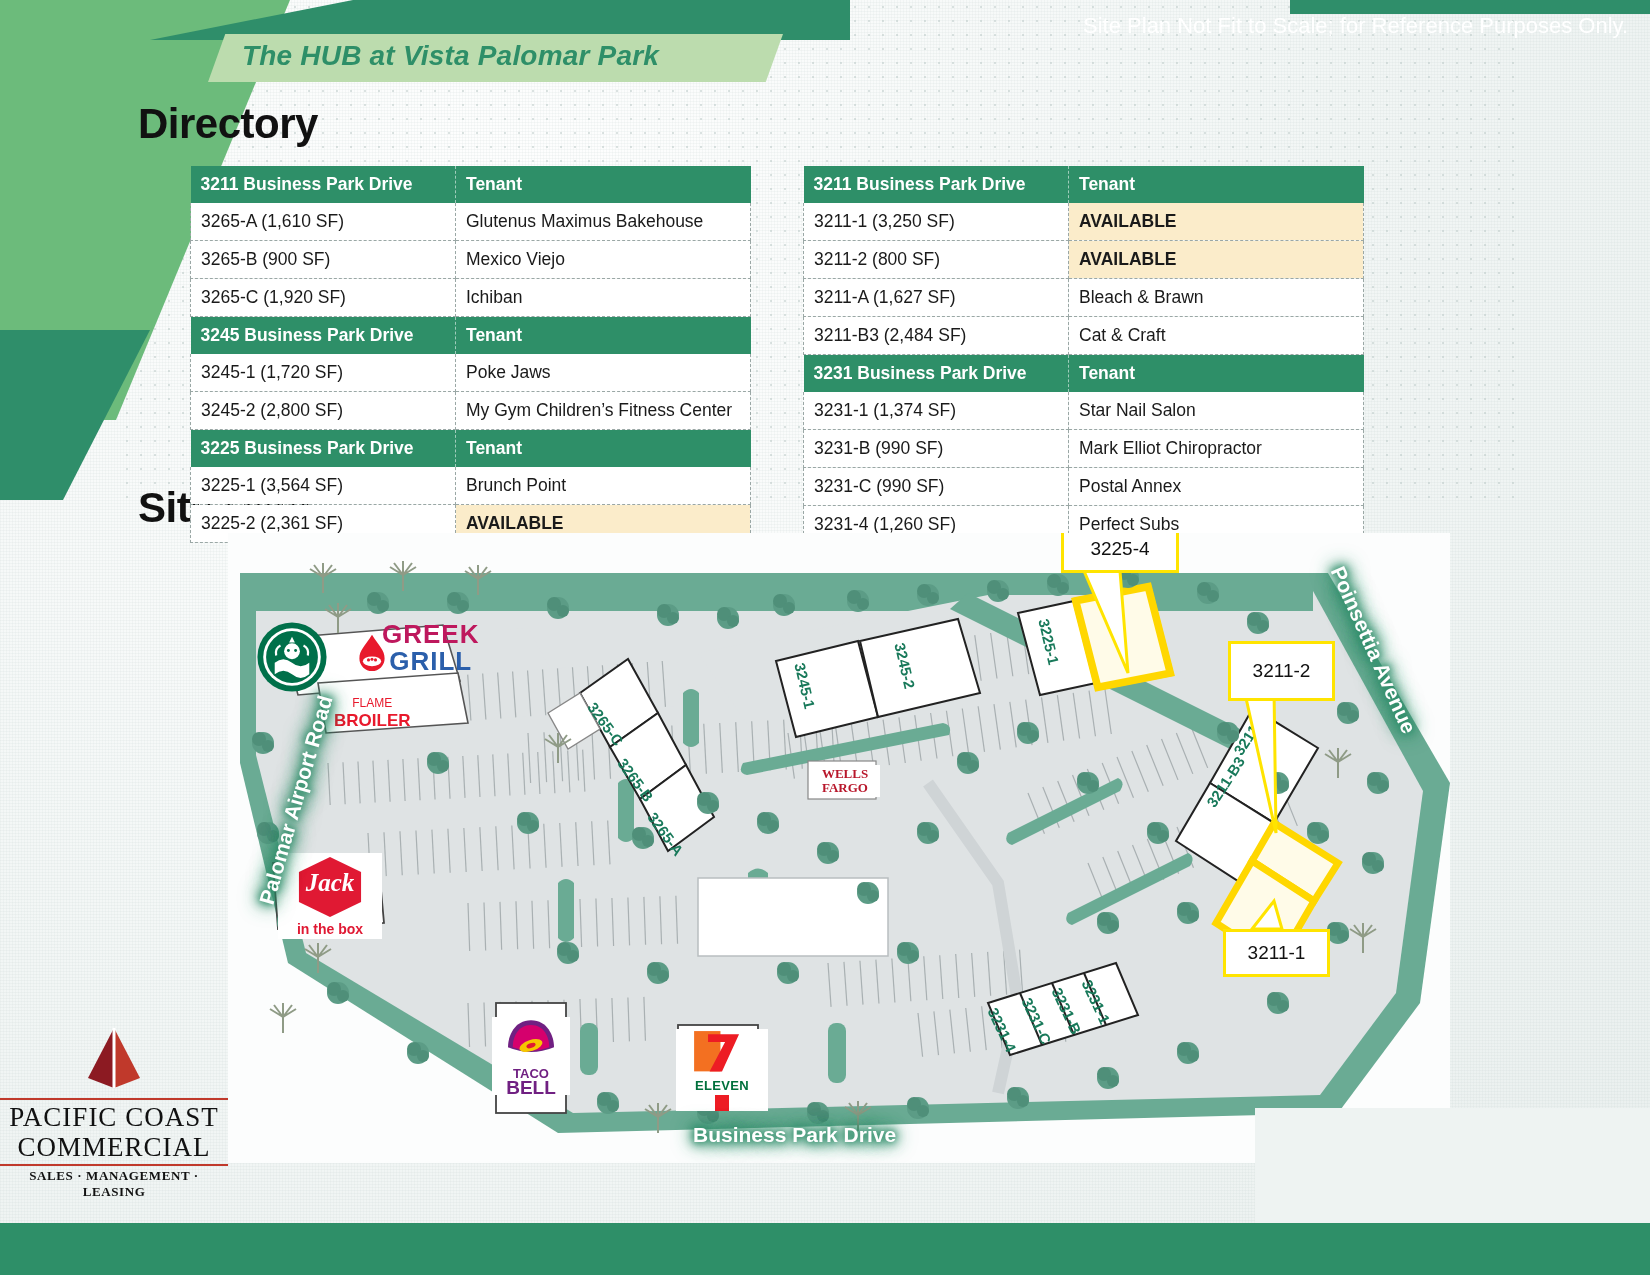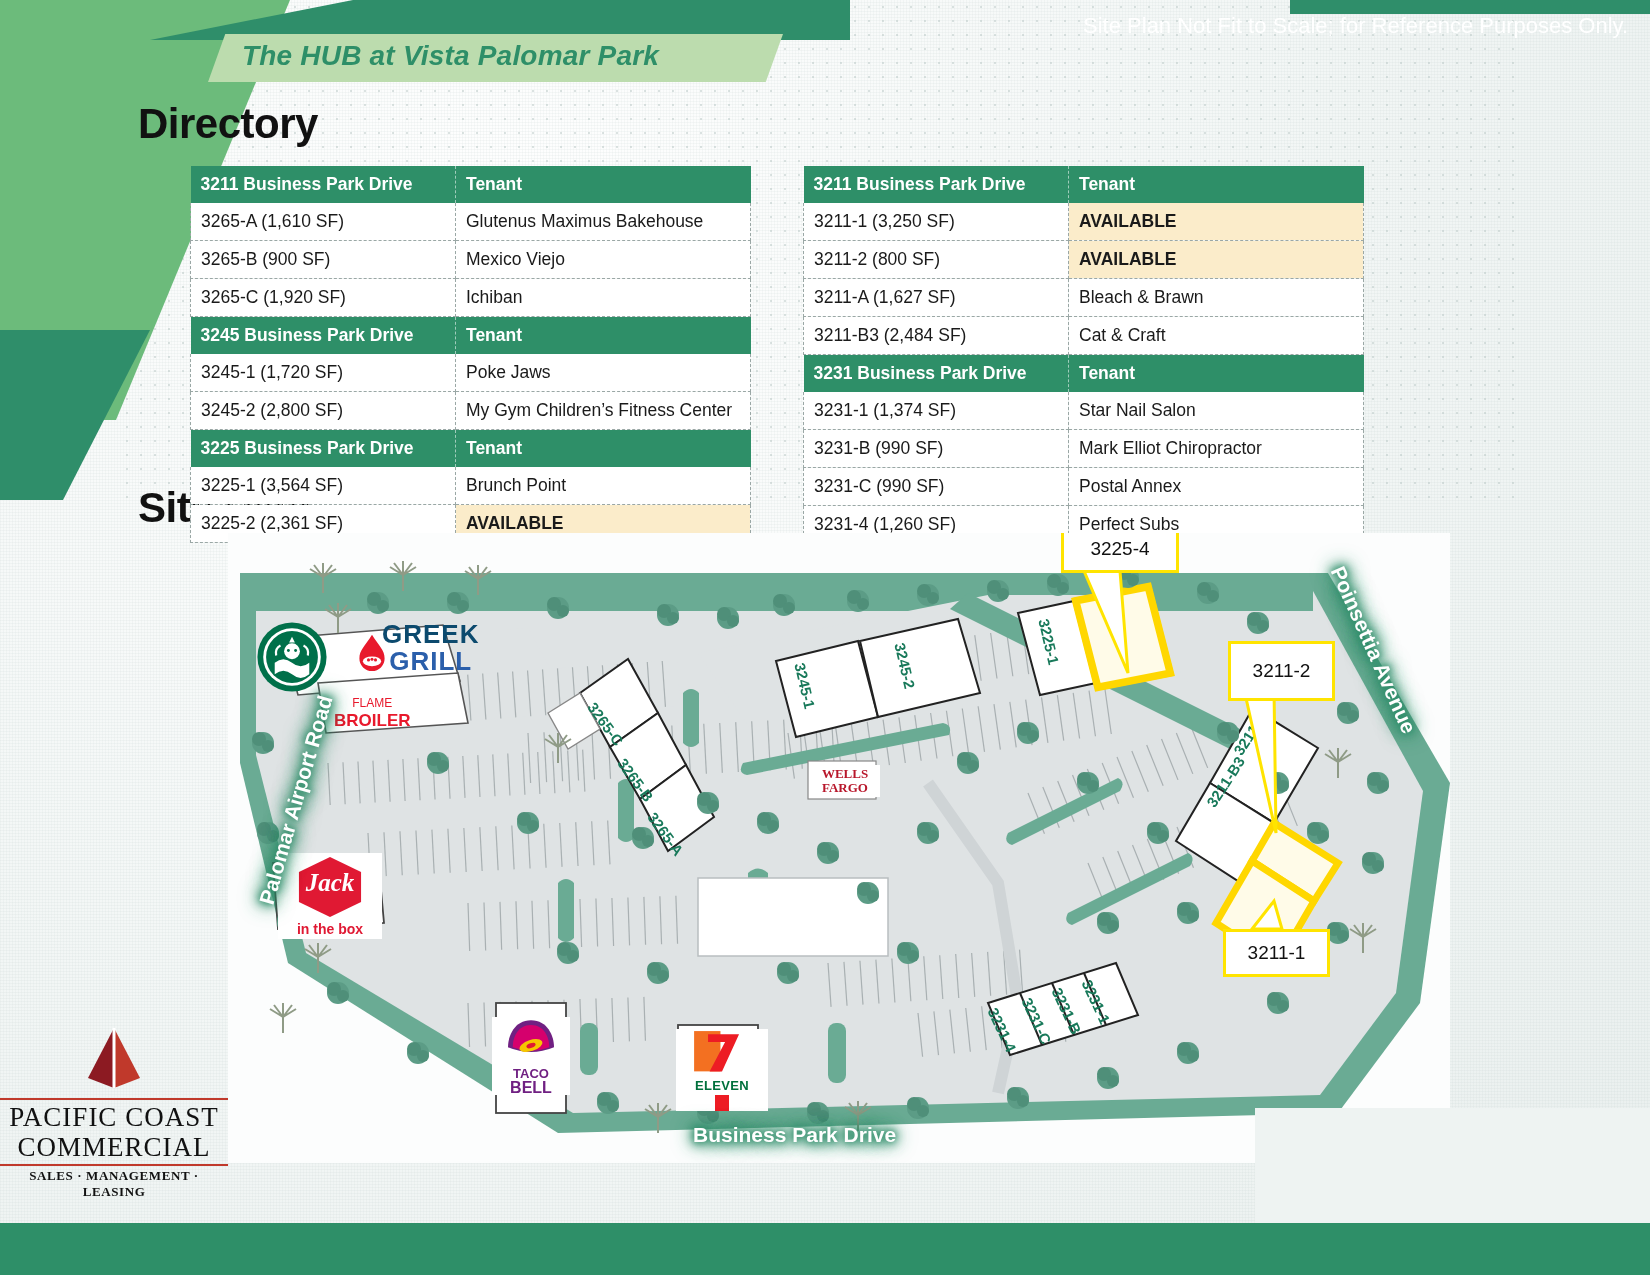--- a/index.html
+++ b/index.html
@@ -718,21 +718,21 @@
       <ellipse cx="30" cy="40" rx="13" ry="7" fill="#fff"></ellipse>
       <circle cx="25" cy="38" r="2.2" fill="#E8192C"></circle>
       <circle cx="30" cy="37" r="2.2" fill="#E8192C"></circle>
       <circle cx="35" cy="38" r="2.2" fill="#E8192C"></circle>
     </svg>
     <div style="color:#E8192C;font-weight:normal;font-size:12px;line-height:17px;margin-top:14px;">FLAME</div>
     <div style="color:#E8192C;font-weight:bold;font-size:17px;line-height:17px;">BROILER</div>
   </div>
 
   <div class="logo" style="left:154px;top:88px;text-align:center;">
-    <div style="color:#0c4a6e;font-weight:bold;font-size:26px;line-height:27px;letter-spacing:1px;">GREEK</div>
+    <div style="color:#be185d;font-weight:bold;font-size:26px;line-height:27px;letter-spacing:1px;">GREEK</div>
     <div style="color:#2b5fab;font-weight:bold;font-size:26px;line-height:27px;letter-spacing:1px;">GRILL</div>
   </div>
 
   <div class="wells" style="left:582px;top:232px;width:62px;">
     <div>WELLS</div>
     <div>FARGO</div>
   </div>
 
   <div class="jackbox" style="left:50px;top:320px;width:100px;text-align:center;">
     <div style="position:relative;display:inline-block;">
@@ -746,21 +746,21 @@
   </div>
 
   <div class="tacobell" style="left:264px;top:484px;width:78px;text-align:center;">
     <svg width="56" height="46" viewBox="0 0 70 58" xmlns="http://www.w3.org/2000/svg">
       <path d="M35 4 C14 4 6 24 6 38 q29 12 58 0 C64 24 56 4 35 4z" fill="#702082"></path>
       <path d="M35 10 C18 10 12 26 12 38 q23 9 46 0 C58 26 52 10 35 10z" fill="#D5006D"></path>
       <ellipse cx="35" cy="36" rx="15" ry="7" fill="#F6C700" transform="rotate(-18 35 36)"></ellipse>
       <ellipse cx="35" cy="36" rx="6" ry="3" fill="#E01933" transform="rotate(-18 35 36)"></ellipse>
     </svg>
     <div style="color:#702082;font-weight:bold;font-size:13px;line-height:14px;">TACO</div>
-    <div style="color:#702082;font-weight:bold;font-size:16px;line-height:14px;">BELL</div>
+    <div style="color:#702082;font-weight:bold;font-size:19px;line-height:14px;">BELL</div>
   </div>
 
   <div class="seven" style="left:448px;top:496px;width:92px;text-align:center;">
     <svg width="62" height="46" viewBox="0 0 80 58" xmlns="http://www.w3.org/2000/svg">
       <rect x="4" y="2" width="34" height="52" fill="#F37021"></rect>
       <path d="M22 6 h40 l-22 48 h-16 l20 -38 h-22z" fill="#ED1C24"></path>
     </svg>
     <div style="color:#00703C;font-weight:bold;font-size:13px;line-height:14px;letter-spacing:.3px;">ELEVEN</div>
     <div style="width:14px;height:16px;background:#ED1C24;margin:2px auto 0;"></div>
   </div>

